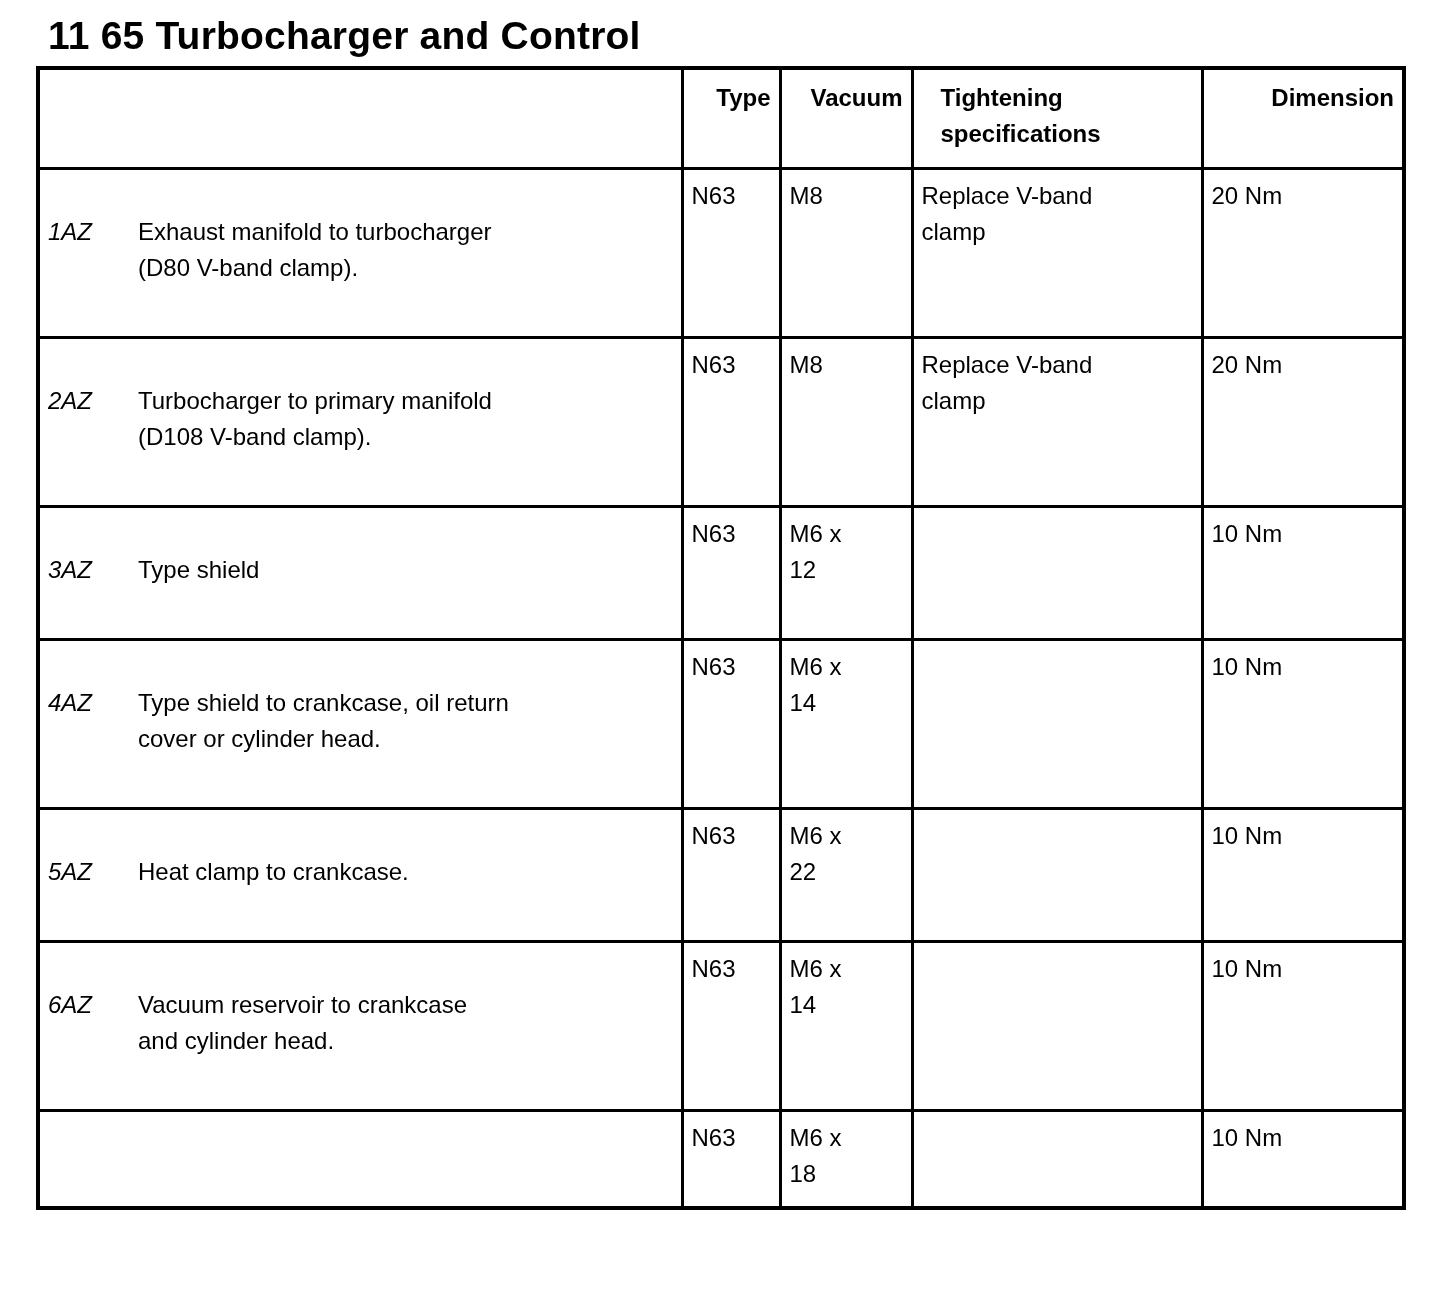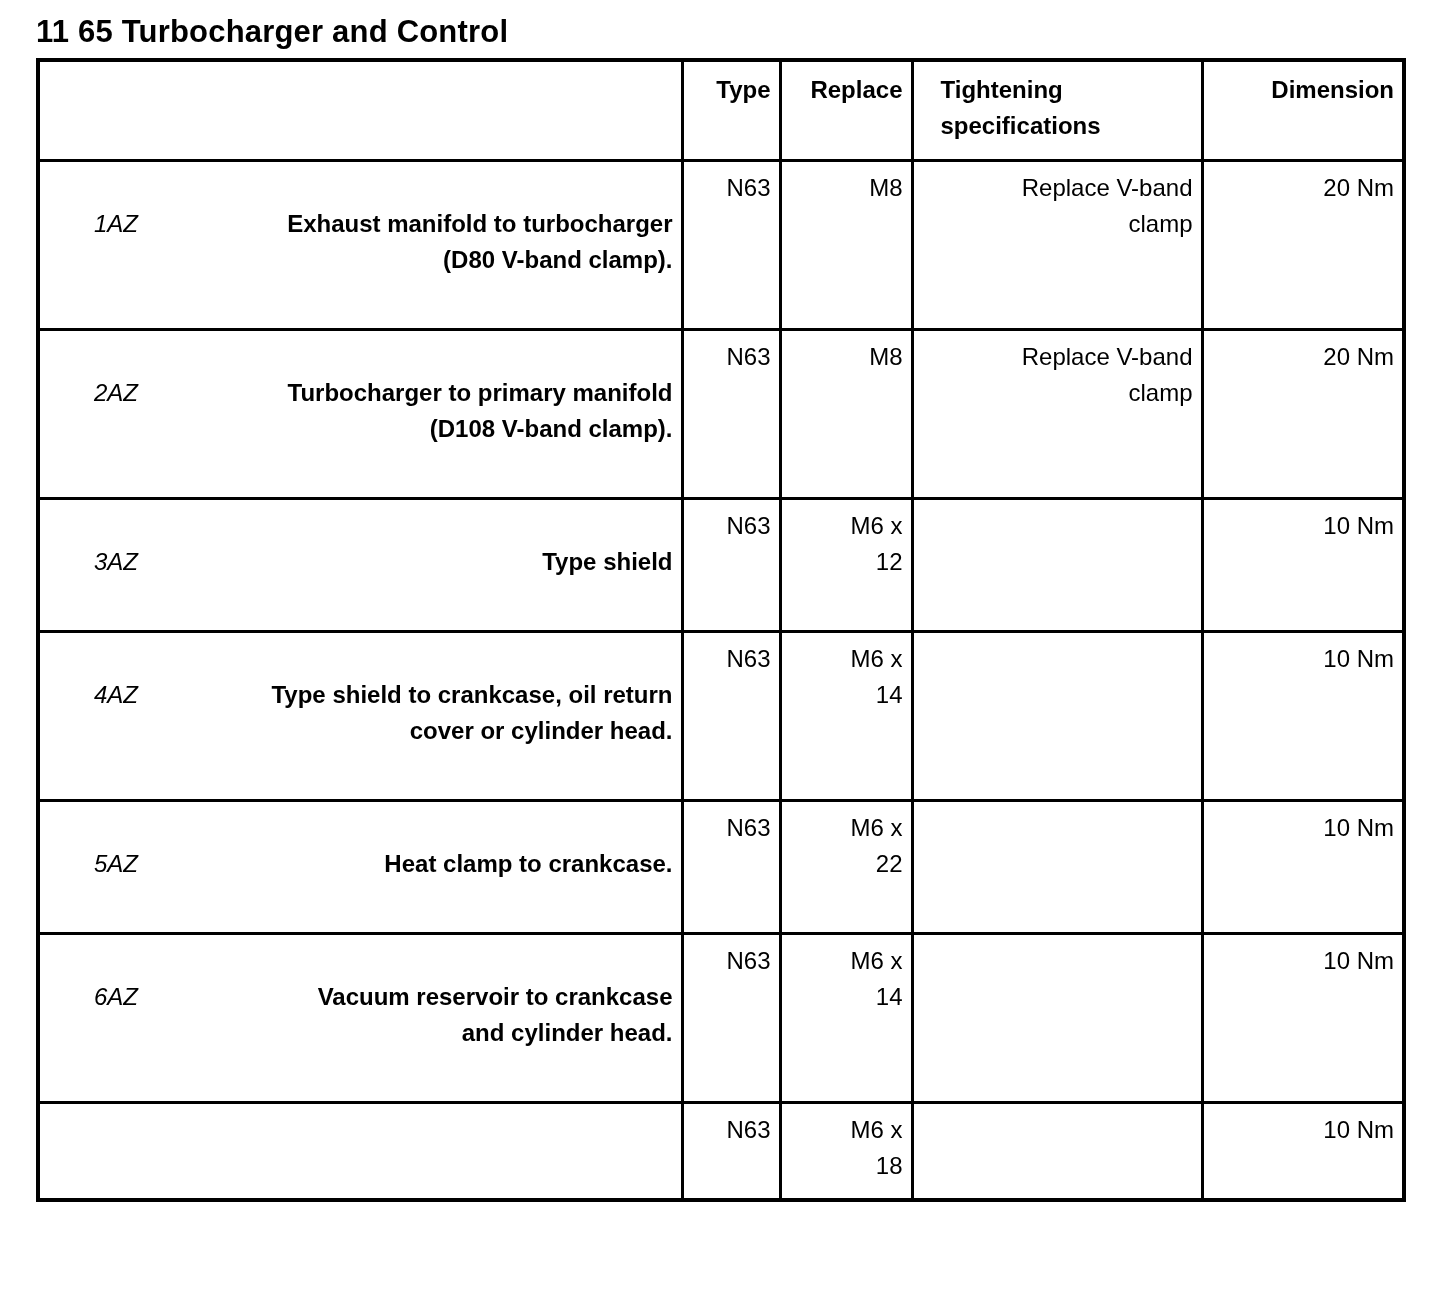--- a/index.html
+++ b/index.html
@@ -9,24 +9,24 @@
     background: #ffffff;
     font-family: "Liberation Sans", "DejaVu Sans", sans-serif;
     color: #000000;
   }
   body {
     width: 1440px;
     min-height: 1296px;
     padding: 14px 20px 20px 36px;
   }
   .page-title {
-    font-size: 31px;
+    font-size: 39px;
     font-weight: bold;
     letter-spacing: 0.2px;
-    margin: 0 0 8px 0;
+    margin: 0 0 8px 12px;
   }
   table.spec-table {
     border-collapse: collapse;
     width: 1366px;
     table-layout: fixed;
     border: 4px solid #000;
   }
   .spec-table th,
   .spec-table td {
     border: 3px solid #000;
@@ -37,34 +37,33 @@
     white-space: pre-line;
     overflow: hidden;
   }
   .spec-table th {
     font-weight: bold;
     text-align: right;
     padding-top: 10px;
   }
   .spec-table th.th-empty { border-right: 3px solid #000; }
   .spec-table th.th-tightening { text-align: left; padding-left: 27px; }
-  .spec-table td { text-align: right; }
+  .spec-table td { text-align: left; }
   .desc-cell-inner {
     display: flex;
     align-items: flex-start;
   }
   .row-id {
     flex: 0 0 90px;
     white-space: nowrap;
     font-style: italic;
   }
   .row-desc {
     flex: 1 1 auto;
     white-space: pre-line;
-    font-weight: bold;
   }
   
   col.c-desc  { width: 644px; }
   col.c-type  { width: 98px;  }
   col.c-thread{ width: 132px; }
   col.c-tight { width: 290px; }
   col.c-dim   { width: 202px; }
   .spec-table thead th { height: 100px; }
 </style>
 </head>
@@ -77,21 +76,21 @@
     <col class="c-desc">
     <col class="c-type">
     <col class="c-thread">
     <col class="c-tight">
     <col class="c-dim">
   </colgroup>
   <thead>
     <tr>
       <th class="th-empty"></th>
       <th>Type</th>
-      <th>Replace</th>
+      <th>Vacuum</th>
       <th class="th-tightening">Tightening specifications</th>
       <th>Dimension</th>
     </tr>
   </thead>
   <tbody>
   <tr>
     <td>
       <div class="desc-cell-inner">
         <span class="row-id">1AZ</span>
         <div class="row-desc">Exhaust manifold to turbocharger

